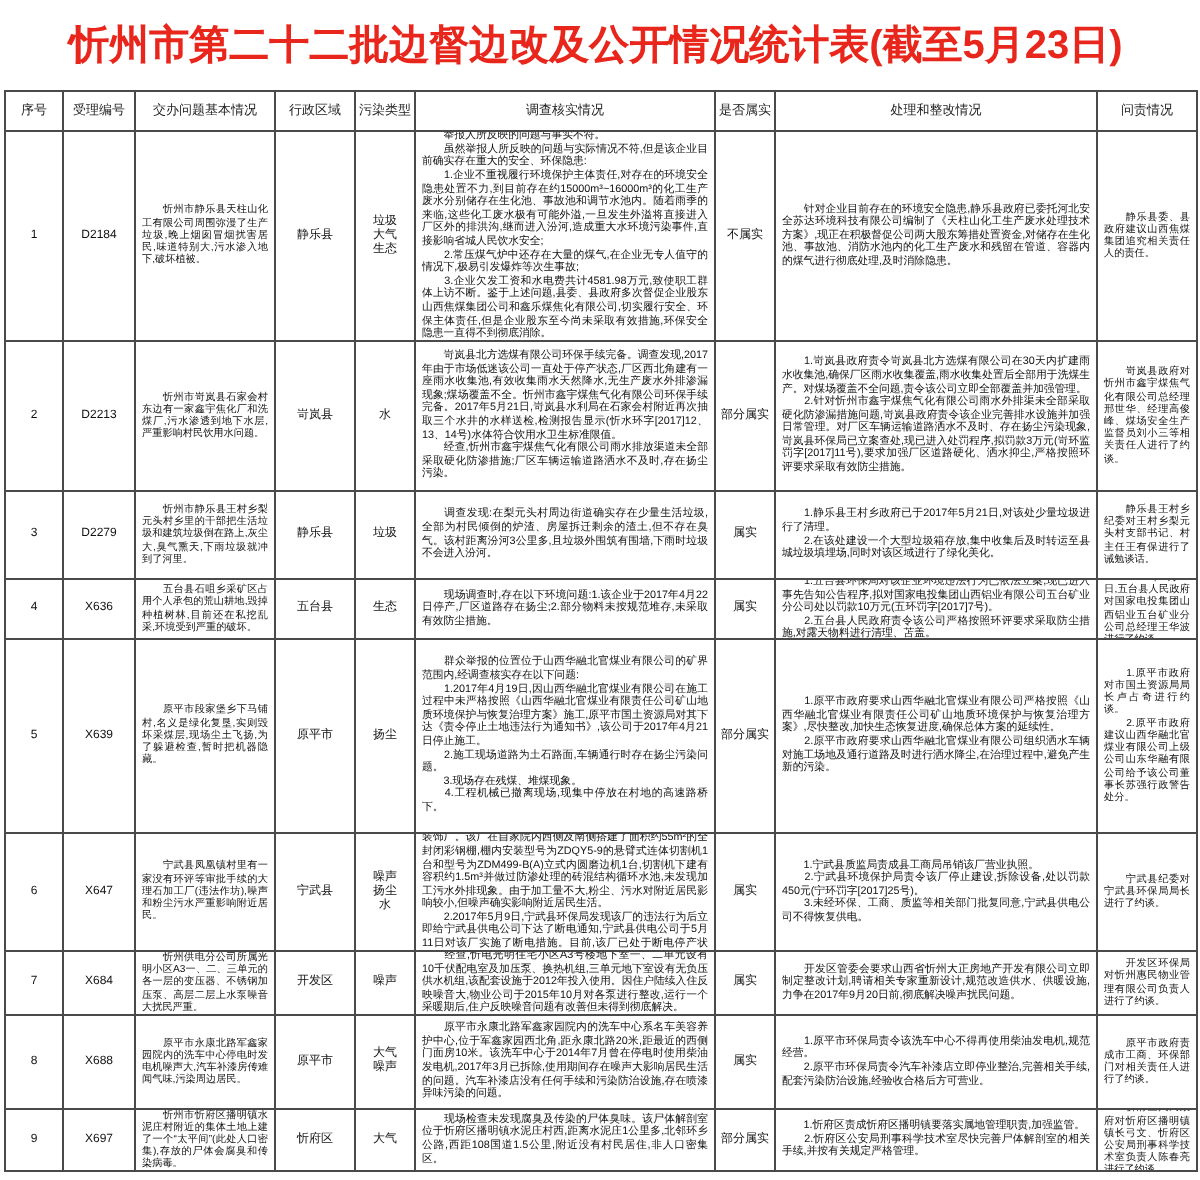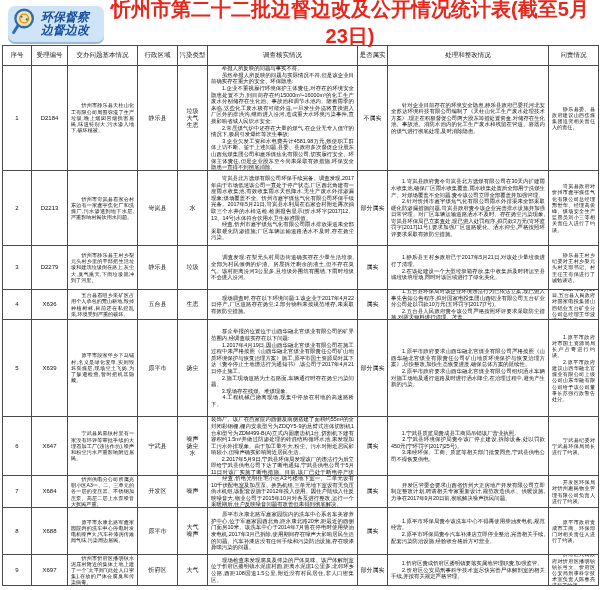--- a/index.html
+++ b/index.html
@@ -22,35 +22,20 @@
   .txt{width:100%;box-sizing:border-box;}
   .center{text-align:center;white-space:pre-line;font-size:6px;line-height:7px;}
   .just{text-align:justify;white-space:pre-wrap;font-size:5.4px;line-height:6.6px;padding:1px 3px;}
   .small{font-size:5.1px;line-height:6.2px;}
 </style>
 </head>
 <body>
 
 <div>
   <div id="page-header">
-    <div id="logo-box">
-      <span>
-        <svg width="28" height="30" viewBox="0 0 32 34">
-          <circle cx="15" cy="13" r="10" fill="#f6e7a0" stroke="#2f6ab5" stroke-width="2.6"></circle>
-          <path d="M8 21 L3 29" stroke="#2f6ab5" stroke-width="3.4" stroke-linecap="round"></path>
-          <circle cx="15" cy="13" r="5" fill="none" stroke="#e08a2e" stroke-width="1.6"></circle>
-          <circle cx="12" cy="11" r="1.2" fill="#2f6ab5"></circle>
-          <circle cx="18" cy="14" r="1.2" fill="#2f6ab5"></circle>
-        </svg>
-      </span>
-      <div id="logo-text">
-        <div>环保督察</div>
-        <div>边督边改</div>
-      </div>
-    </div>
     <div id="page-title">忻州市第二十二批边督边改及公开情况统计表(截至5月23日)</div>
   </div>
 
   <div id="stat-table">
       <div class="gcell hcell">序号</div>
       <div class="gcell hcell">受理编号</div>
       <div class="gcell hcell">交办问题基本情况</div>
       <div class="gcell hcell">行政区域</div>
       <div class="gcell hcell">污染类型</div>
       <div class="gcell hcell">调查核实情况</div>

